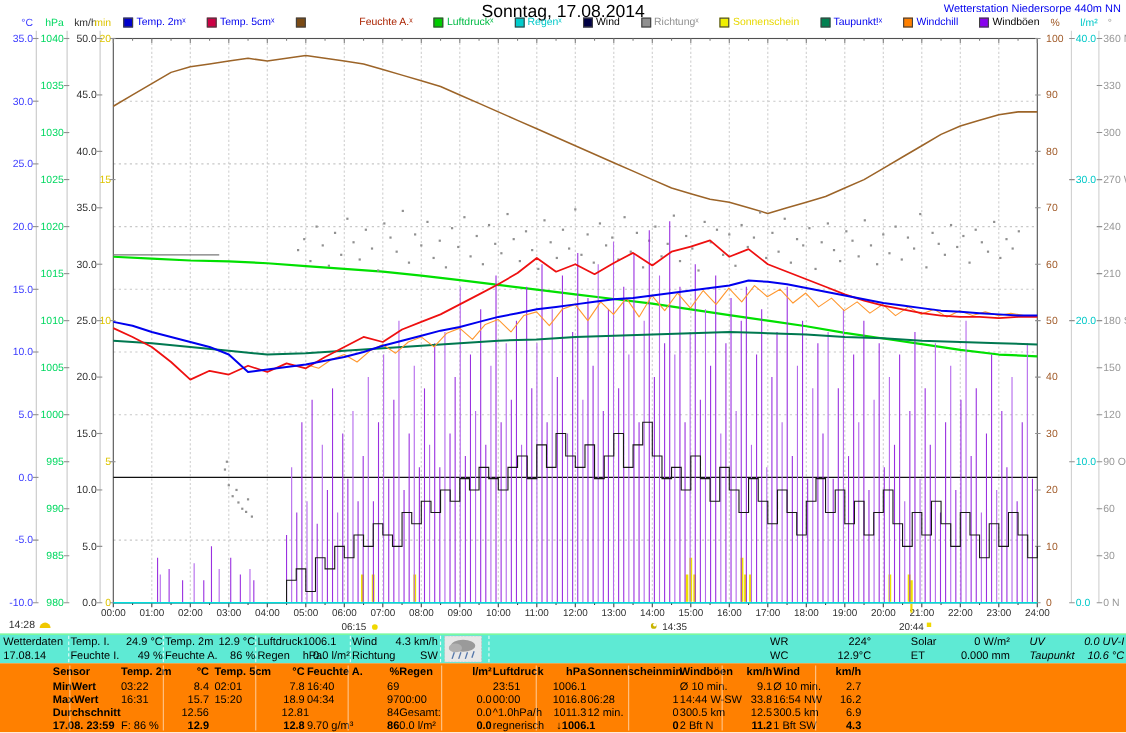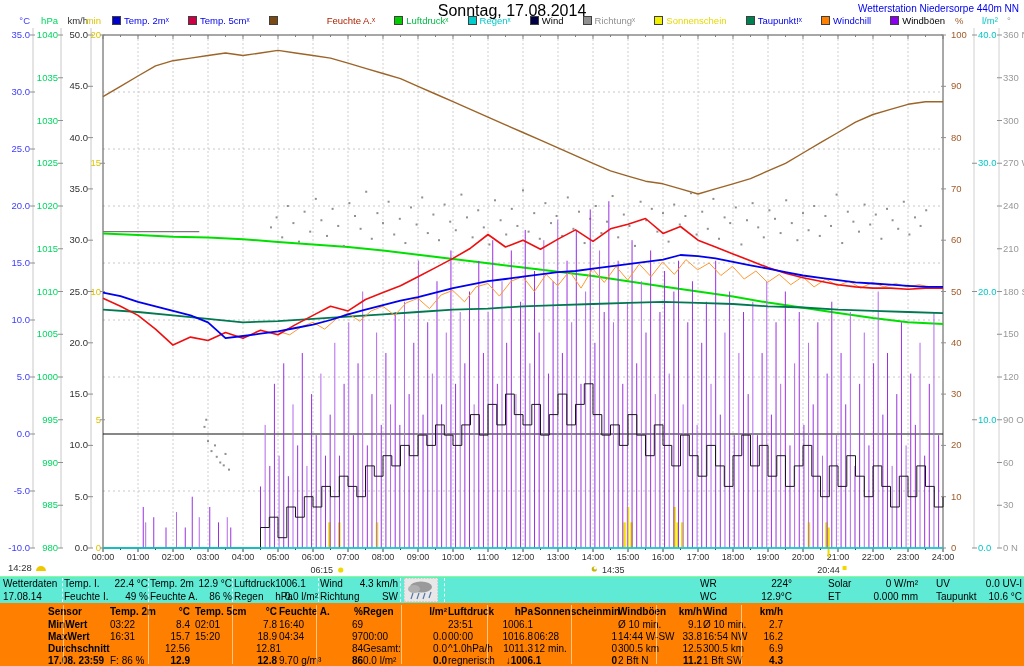--- a/index.html
+++ b/index.html
@@ -753,21 +753,21 @@
         <div class="brow">
           <span>Wetterdaten</span>
         </div>
         <div class="brow">
           <span>17.08.14 23:59</span>
         </div>
       </div>
       <div class="col" style="left: 64px; width: 84px;">
         <div class="brow">
           <span>Temp. I.</span>
-          <span>22.4 °C</span>
+          <span>24.9 °C</span>
         </div>
         <div class="brow">
           <span>Feuchte I.</span>
           <span>49 %</span>
         </div>
       </div>
       <div class="col" style="left: 150px; width: 82px;">
         <div class="brow">
           <span>Temp. 2m</span>
           <span>12.9 °C</span>
@@ -810,21 +810,21 @@
       <div class="col" style="left: 828px; width: 90px;">
         <div class="brow">
           <span>Solar</span>
           <span>0 W/m²</span>
         </div>
         <div class="brow">
           <span>ET</span>
           <span>0.000 mm</span>
         </div>
       </div>
-      <div class="col" style="left: 936px; width: 86px;">
+      <div class="col" style="left: 936px; width: 86px; font-style: italic;">
         <div class="brow">
           <span>UV</span>
           <span>0.0 UV-I</span>
         </div>
         <div class="brow">
           <span>Taupunkt</span>
           <span>10.6 °C</span>
         </div>
       </div>
       <div class="sep" style="left: 62px;"></div>

